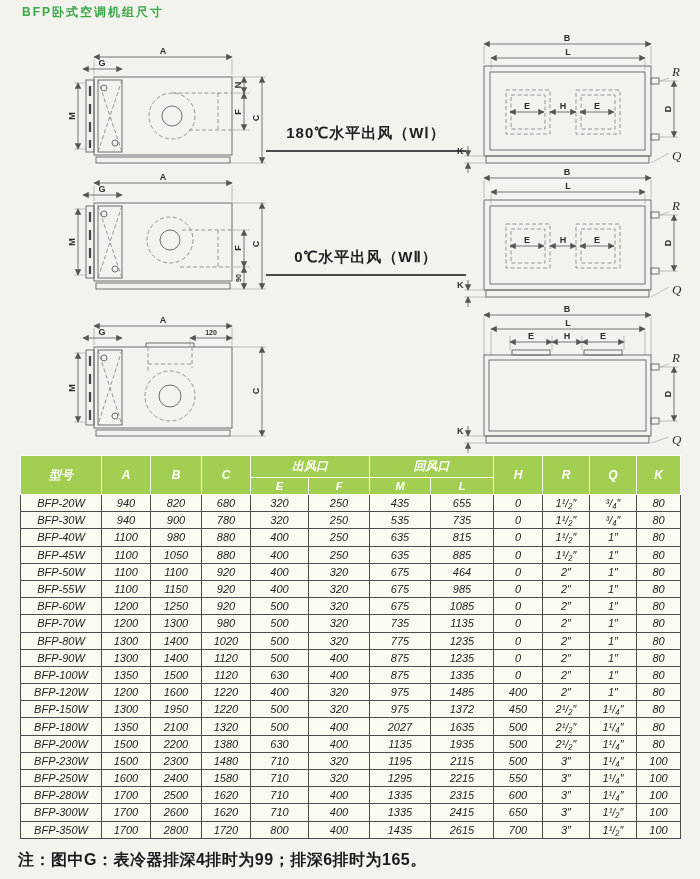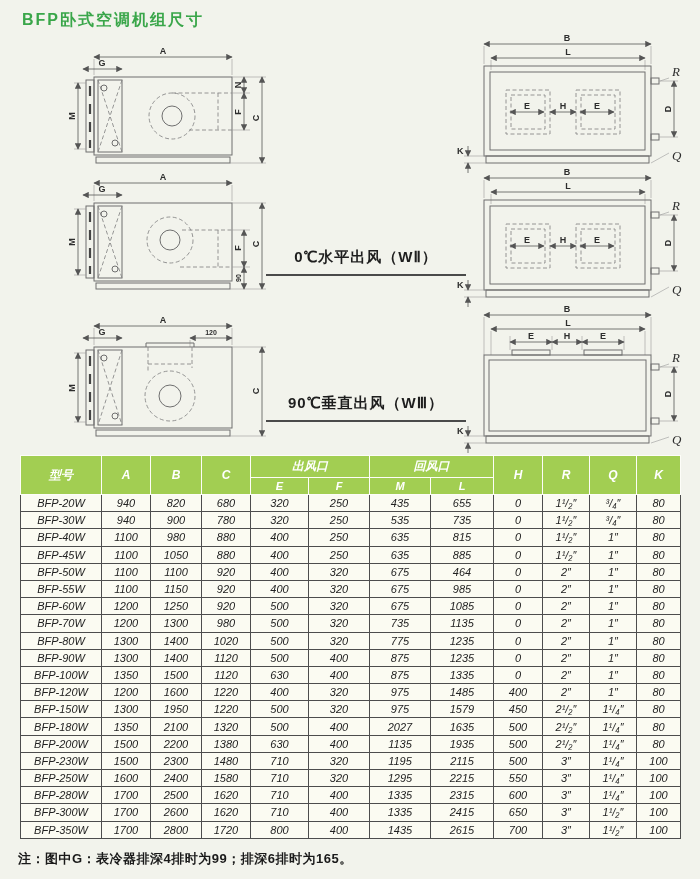--- a/index.html
+++ b/index.html
@@ -1,18 +1,18 @@
 <!DOCTYPE html>
 <html><head>
 <meta charset="utf-8">
 <style>
   html,body{margin:0;padding:0;background:#e6e8e0;}
   .page{position:relative;width:700px;height:879px;background:#f2f3ec;
         font-family:"Liberation Sans",sans-serif;overflow:hidden;}
-  .doc-title{position:absolute;left:22px;top:10px;font-size:16px;font-weight:bold;
+  .doc-title{position:absolute;left:22px;top:4px;font-size:12px;font-weight:bold;
         color:#3aa64a;letter-spacing:2px;}
   .flow-label{position:absolute;width:200px;text-align:center;font-size:15px;
         font-weight:600;color:#1e1e1e;letter-spacing:1px;padding-bottom:7px;
         border-bottom:2px solid #4a4a4a;}
   #sec1{left:266px;top:124px;}
   #sec2{left:266px;top:248px;}
   #sec3{left:266px;top:394px;}
   .diag{position:absolute;}
   #d1L{left:68px;top:46px;}   #d1R{left:448px;top:34px;}
   #d2L{left:68px;top:172px;}  #d2R{left:448px;top:168px;}
@@ -26,21 +26,21 @@
   svg .pipe{font-family:"Liberation Serif","DejaVu Serif",serif;font-style:italic;
         font-size:13px;fill:#2d2d2d;}
   .dim-table{position:absolute;left:20px;top:455px;width:660px;border-collapse:collapse;
         table-layout:fixed;font-size:11px;font-style:italic;}
   .dim-table th{background:#a2ce52;color:#fff;border:1.5px solid #fdfdf8;
         font-weight:bold;font-size:12px;padding:0;}
   .dim-table thead tr.top th{height:21px;}
   .dim-table thead tr.sub th{height:16px;font-size:11px;}
   .dim-table td{background:#fbfbf2;border:1px solid #4d4d4d;color:#222;
         text-align:center;height:16.2px;padding:0;font-size:11px;}
-  .note{position:absolute;left:18px;top:850px;font-size:13px;font-weight:600;
+  .note{position:absolute;left:18px;top:850px;font-size:16px;font-weight:600;
         color:#1a1a1a;letter-spacing:0.5px;}
 </style>
 </head>
 <body>
 
 <div class="page">
 
   <div class="doc-title">BFP卧式空调机组尺寸</div>
 
   <svg id="d1L" class="diag" width="228" height="132" viewBox="0 0 228 132">
@@ -81,20 +81,21 @@
     <line class="thin" x1="164" y1="84" x2="182" y2="84"></line>
     <line class="thin" x1="162" y1="117" x2="198" y2="117"></line>
     <line class="dim" x1="176" y1="31" x2="176" y2="47" marker-start="url(#a1)" marker-end="url(#a1)"></line>
     <text class="lbl" x="173" y="39" transform="rotate(-90 173 39)" text-anchor="middle">N</text>
     <line class="dim" x1="176" y1="47" x2="176" y2="84" marker-start="url(#a1)" marker-end="url(#a1)"></line>
     <text class="lbl" x="173" y="66" transform="rotate(-90 173 66)" text-anchor="middle">F</text>
     <line class="dim" x1="194" y1="31" x2="194" y2="117" marker-start="url(#a1)" marker-end="url(#a1)"></line>
     <text class="lbl" x="191" y="72" transform="rotate(-90 191 72)" text-anchor="middle">C</text>
   </svg>
 
+  <div id="sec1" class="flow-label">180℃水平出风（WⅠ）</div>
 
   <svg id="d1R" class="diag" width="252" height="142" viewBox="0 0 252 142">
     <defs>
       <marker id="a2" viewBox="0 0 10 10" refX="9" refY="5" markerWidth="8" markerHeight="8" orient="auto-start-reverse">
           <path d="M0 0L10 5L0 10z" fill="#555"></path>
         </marker>
     </defs>
     <line class="thin" x1="36" y1="12" x2="36" y2="30"></line>
       <line class="thin" x1="203" y1="12" x2="203" y2="30"></line>
     <line class="dim" x1="36" y1="10" x2="203" y2="10" marker-start="url(#a2)" marker-end="url(#a2)"></line>
@@ -262,21 +263,20 @@
     <line class="thin" x1="18" y1="37" x2="6" y2="37"></line>
       <line class="thin" x1="18" y1="106" x2="6" y2="106"></line>
     <line class="dim" x1="10" y1="37" x2="10" y2="106" marker-start="url(#a5)" marker-end="url(#a5)"></line>
     <text class="lbl" x="7" y="72" transform="rotate(-90 7 72)" text-anchor="middle">M</text>
     <line class="thin" x1="164" y1="31" x2="198" y2="31"></line>
     <line class="thin" x1="162" y1="120" x2="198" y2="120"></line>
     <line class="dim" x1="194" y1="31" x2="194" y2="120" marker-start="url(#a5)" marker-end="url(#a5)"></line>
     <text class="lbl" x="191" y="75" transform="rotate(-90 191 75)" text-anchor="middle">C</text>
   </svg>
 
-  <div id="sec3" class="flow-label">90℃垂直出风（WⅢ）</div>
 
   <svg id="d3R" class="diag" width="252" height="148" viewBox="0 0 252 148">
     <defs>
       <marker id="a6" viewBox="0 0 10 10" refX="9" refY="5" markerWidth="8" markerHeight="8" orient="auto-start-reverse">
           <path d="M0 0L10 5L0 10z" fill="#555"></path>
         </marker>
     </defs>
     <line class="thin" x1="36" y1="11" x2="36" y2="49"></line>
       <line class="thin" x1="203" y1="11" x2="203" y2="49"></line>
     <line class="dim" x1="36" y1="9" x2="203" y2="9" marker-start="url(#a6)" marker-end="url(#a6)"></line>
@@ -522,21 +522,21 @@
           <td>80</td>
         </tr>
         <tr>
           <td>BFP-150W</td>
           <td>1300</td>
           <td>1950</td>
           <td>1220</td>
           <td>500</td>
           <td>320</td>
           <td>975</td>
-          <td>1579</td>
+          <td>1372</td>
           <td>450</td>
           <td>2¹/₂″</td>
           <td>1¹/₄″</td>
           <td>80</td>
         </tr>
         <tr>
           <td>BFP-180W</td>
           <td>1350</td>
           <td>2100</td>
           <td>1320</td>

